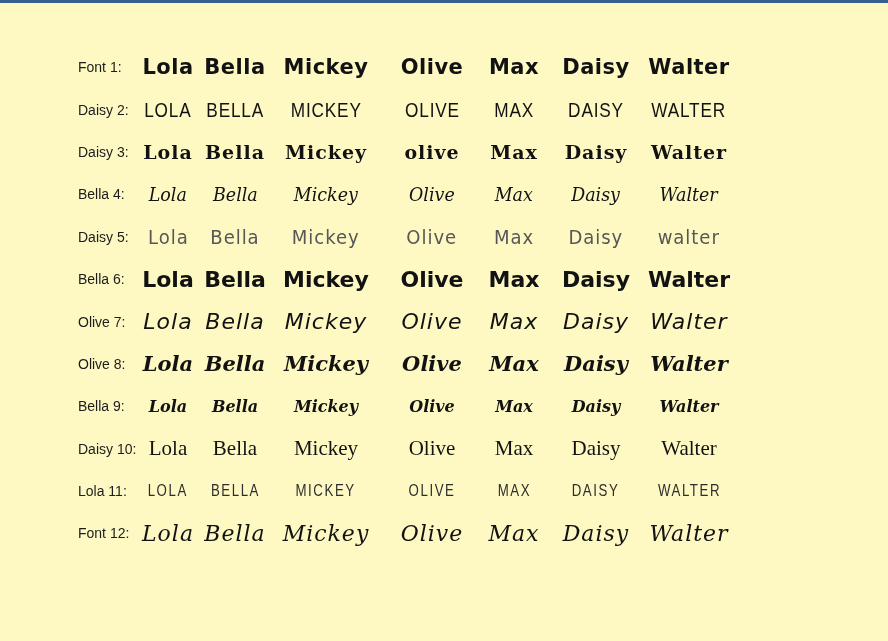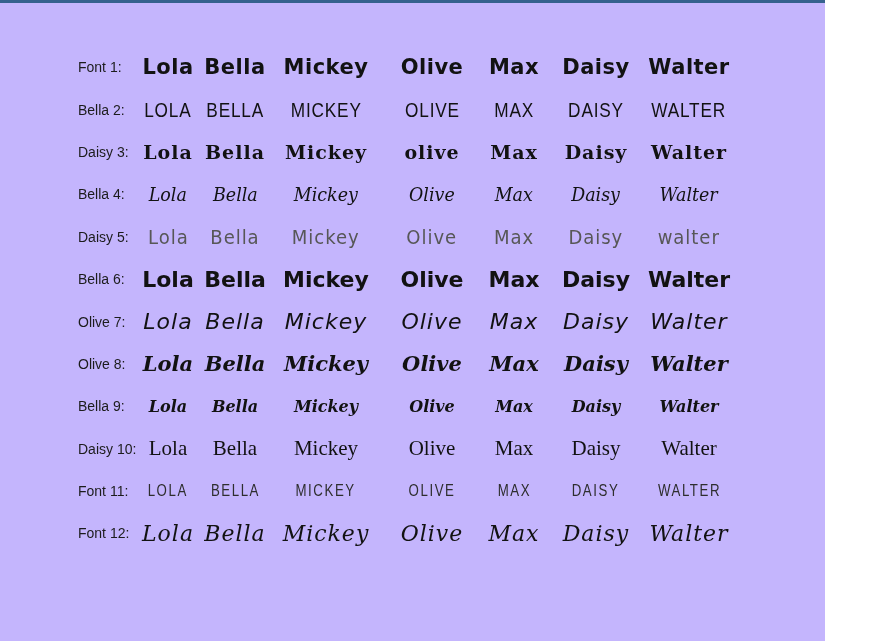--- a/index.html
+++ b/index.html
@@ -2,23 +2,23 @@
 <html><head>
 <meta charset="utf-8">
 <style>
   html, body {
     margin: 0;
     padding: 0;
     background: #ffffff;
   }
   #page {
     position: relative;
-    width: 825px;
+    width: 888px;
     height: 641px;
-    background: #c4b5fd;
+    background: #fef9c3;
     overflow: hidden;
     font-family: "Liberation Sans", sans-serif;
   }
   #top-line {
     position: absolute;
     top: 0; left: 0;
     width: 100%;
     height: 3px;
   }
   #chart {
@@ -102,21 +102,21 @@
           <span>Max</span>
         </div>
         <div class="name-cell">
           <span>Daisy</span>
         </div>
         <div class="name-cell">
           <span>Walter</span>
         </div>
       </div>
       <div class="font-row f2">
-        <div class="row-label">Bella 2:</div>
+        <div class="row-label">Daisy 2:</div>
         <div class="name-cell">
           <span>LOLA</span>
         </div>
         <div class="name-cell">
           <span>BELLA</span>
         </div>
         <div class="name-cell">
           <span>MICKEY</span>
         </div>
         <div class="name-cell">
@@ -318,21 +318,21 @@
           <span>Max</span>
         </div>
         <div class="name-cell">
           <span>Daisy</span>
         </div>
         <div class="name-cell">
           <span>Walter</span>
         </div>
       </div>
       <div class="font-row f11">
-        <div class="row-label">Font 11:</div>
+        <div class="row-label">Lola 11:</div>
         <div class="name-cell">
           <span>LOLA</span>
         </div>
         <div class="name-cell">
           <span>BELLA</span>
         </div>
         <div class="name-cell">
           <span>MICKEY</span>
         </div>
         <div class="name-cell">

